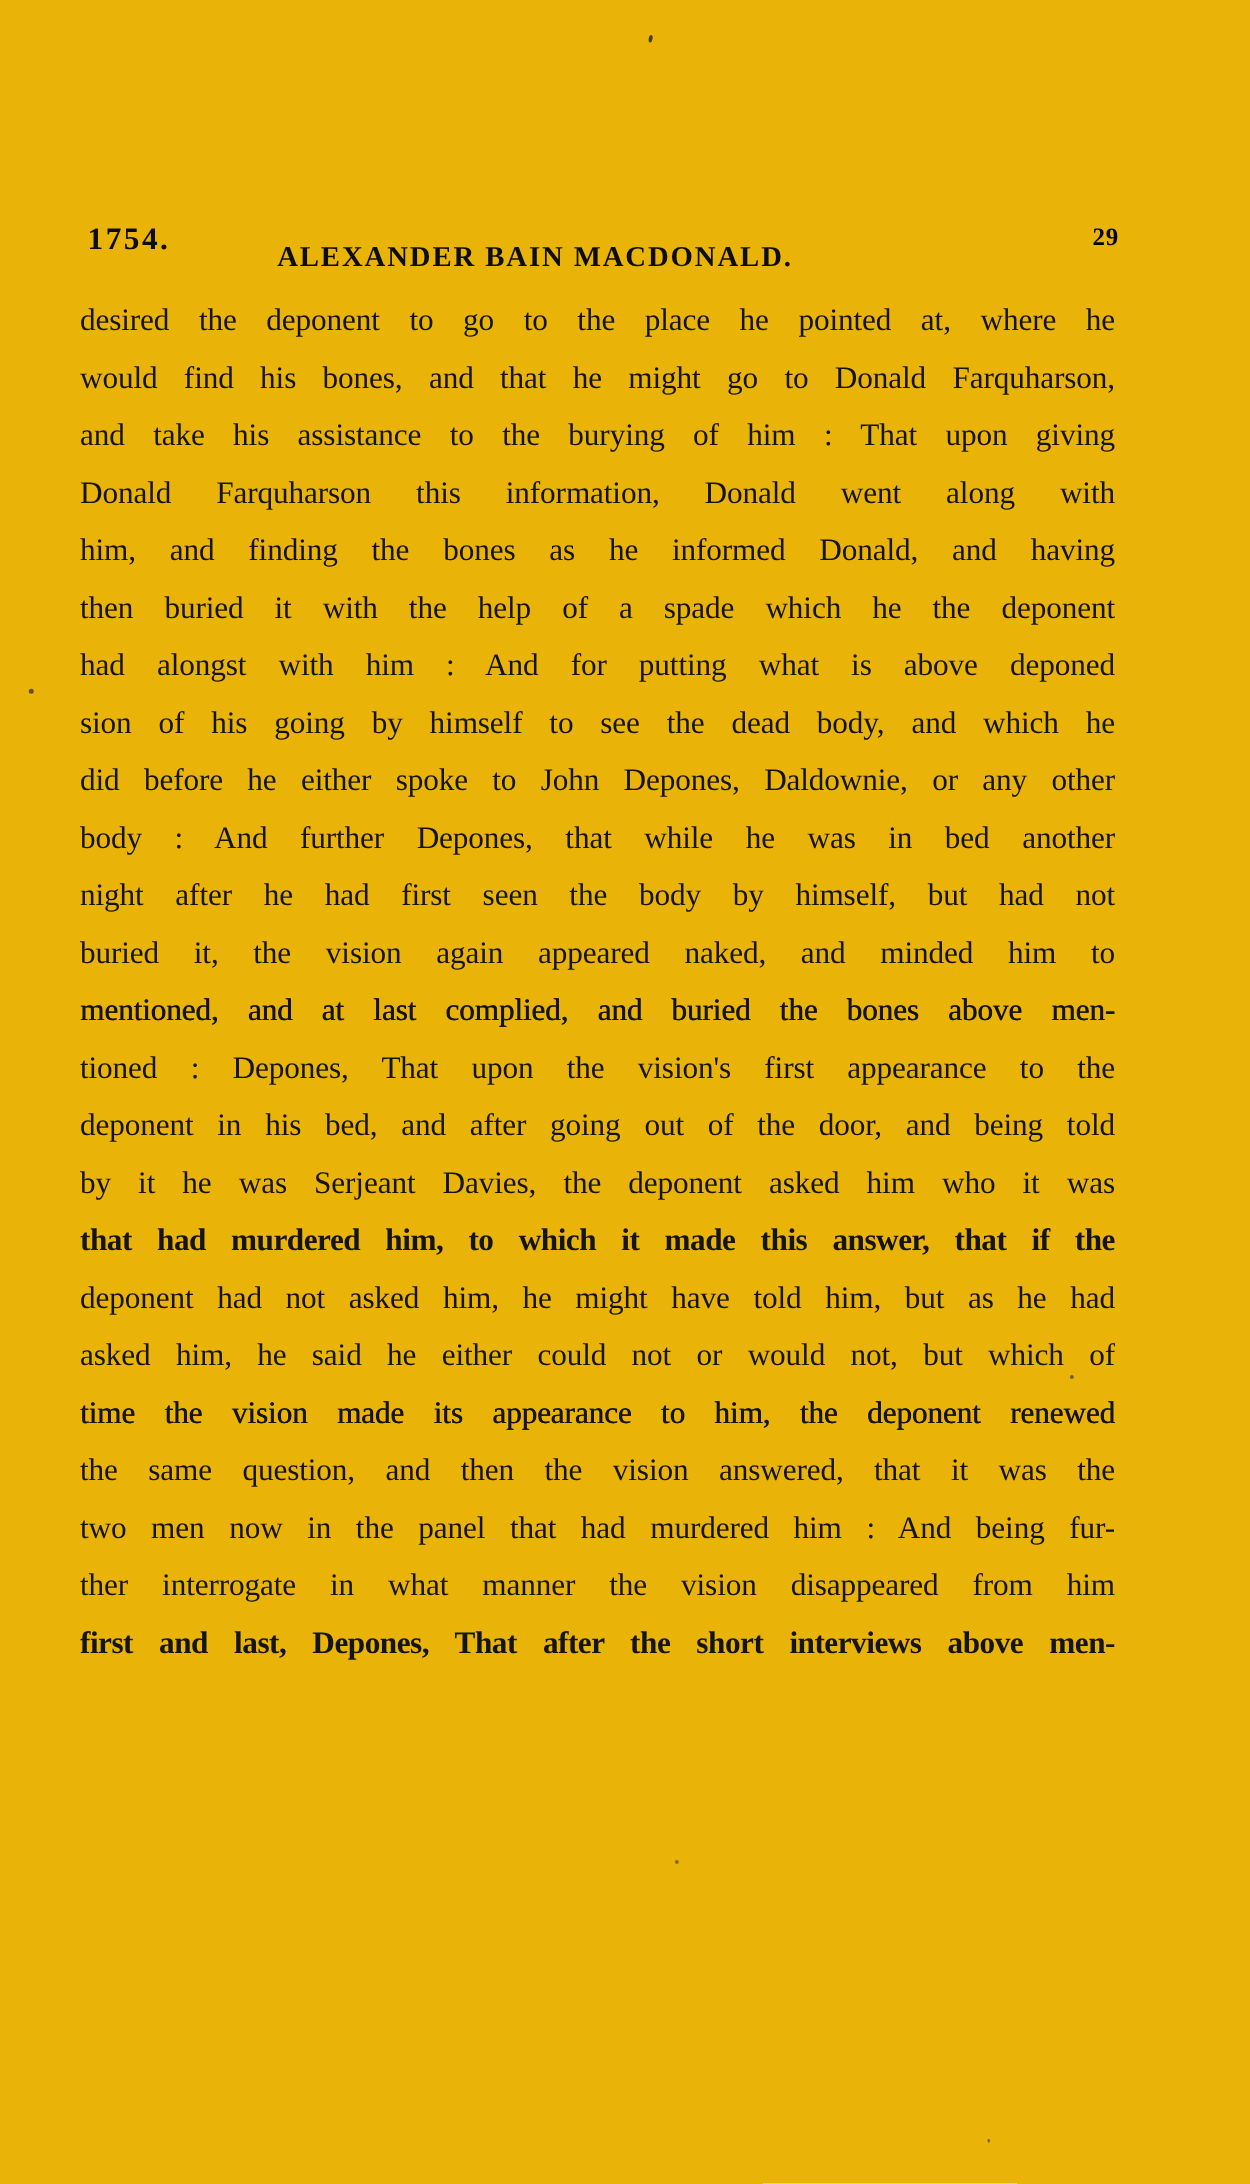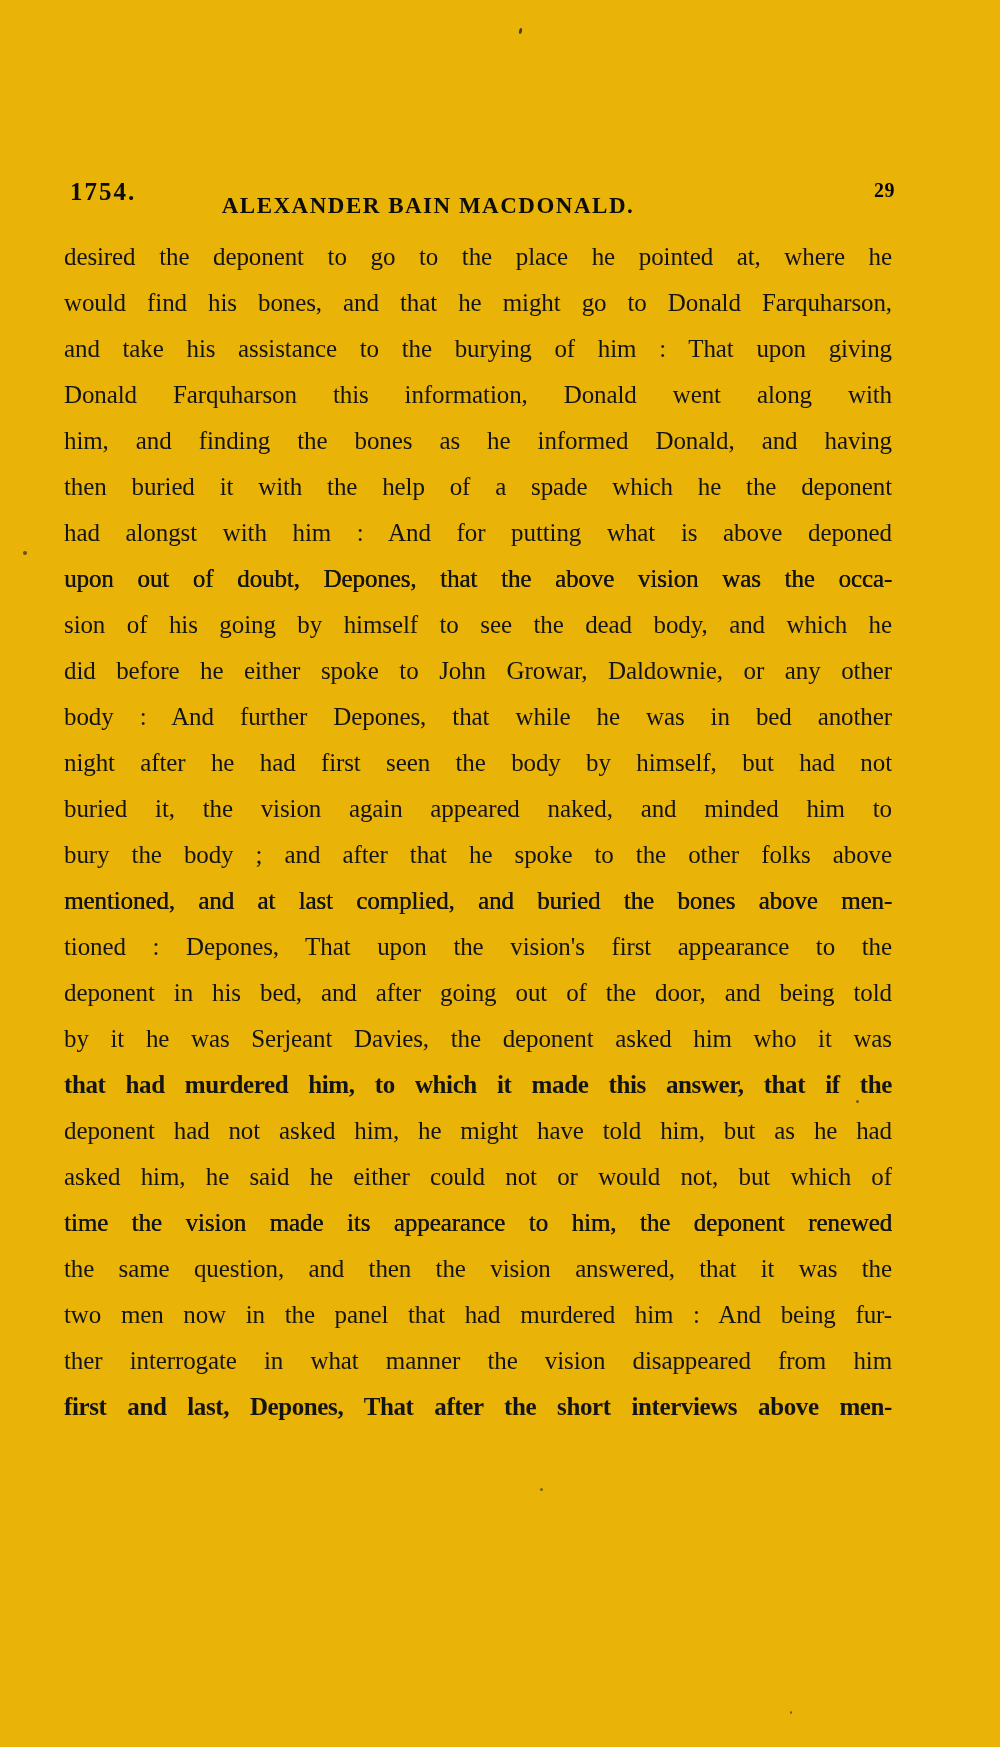--- a/index.html
+++ b/index.html
@@ -101,27 +101,25 @@
   <div class="header-pagenum">29</div>
 
   <div class="body-text">
     <div class="line">desired the deponent to go to the place he pointed at, where he</div>
     <div class="line">would find his bones, and that he might go to Donald Farquharson,</div>
     <div class="line">and take his assistance to the burying of him :  That upon giving</div>
     <div class="line">Donald Farquharson this information, Donald went along with</div>
     <div class="line">him, and finding the bones as he informed Donald, and having</div>
     <div class="line">then buried it with the help of a spade which he the deponent</div>
     <div class="line">had alongst with him : And for putting what is above deponed</div>
-    <div class="line semi">upon out of doubt, Depones, that the above vision was the occa-</div>
     <div class="line">sion of his going by himself to see the dead body, and which he</div>
-    <div class="line">did before he either spoke to John Growar, Daldownie, or any other</div>
+    <div class="line">did before he either spoke to John Depones, Daldownie, or any other</div>
     <div class="line">body :  And further Depones, that while he was in bed another</div>
     <div class="line">night after he had first seen the body by himself, but had not</div>
     <div class="line">buried it, the vision again appeared naked, and minded him to</div>
-    <div class="line">bury the body ;  and after that he spoke to the other folks above</div>
     <div class="line semi">mentioned, and at last complied, and buried the bones above men-</div>
     <div class="line">tioned : Depones, That upon the vision's first appearance to the</div>
     <div class="line">deponent in his bed, and after going out of the door, and being told</div>
     <div class="line">by it he was Serjeant Davies, the deponent asked him who it was</div>
     <div class="line heavy">that had murdered him, to which it made this answer, that if the</div>
     <div class="line">deponent had not asked him, he might have told him, but as he had</div>
     <div class="line">asked him, he said he either could not or would not, but which of</div>
     <div class="line semi">time the vision made its appearance to him, the deponent renewed</div>
     <div class="line">the same question, and then the vision answered, that it was the</div>
     <div class="line">two men now in the panel that had murdered him :  And being fur-</div>

